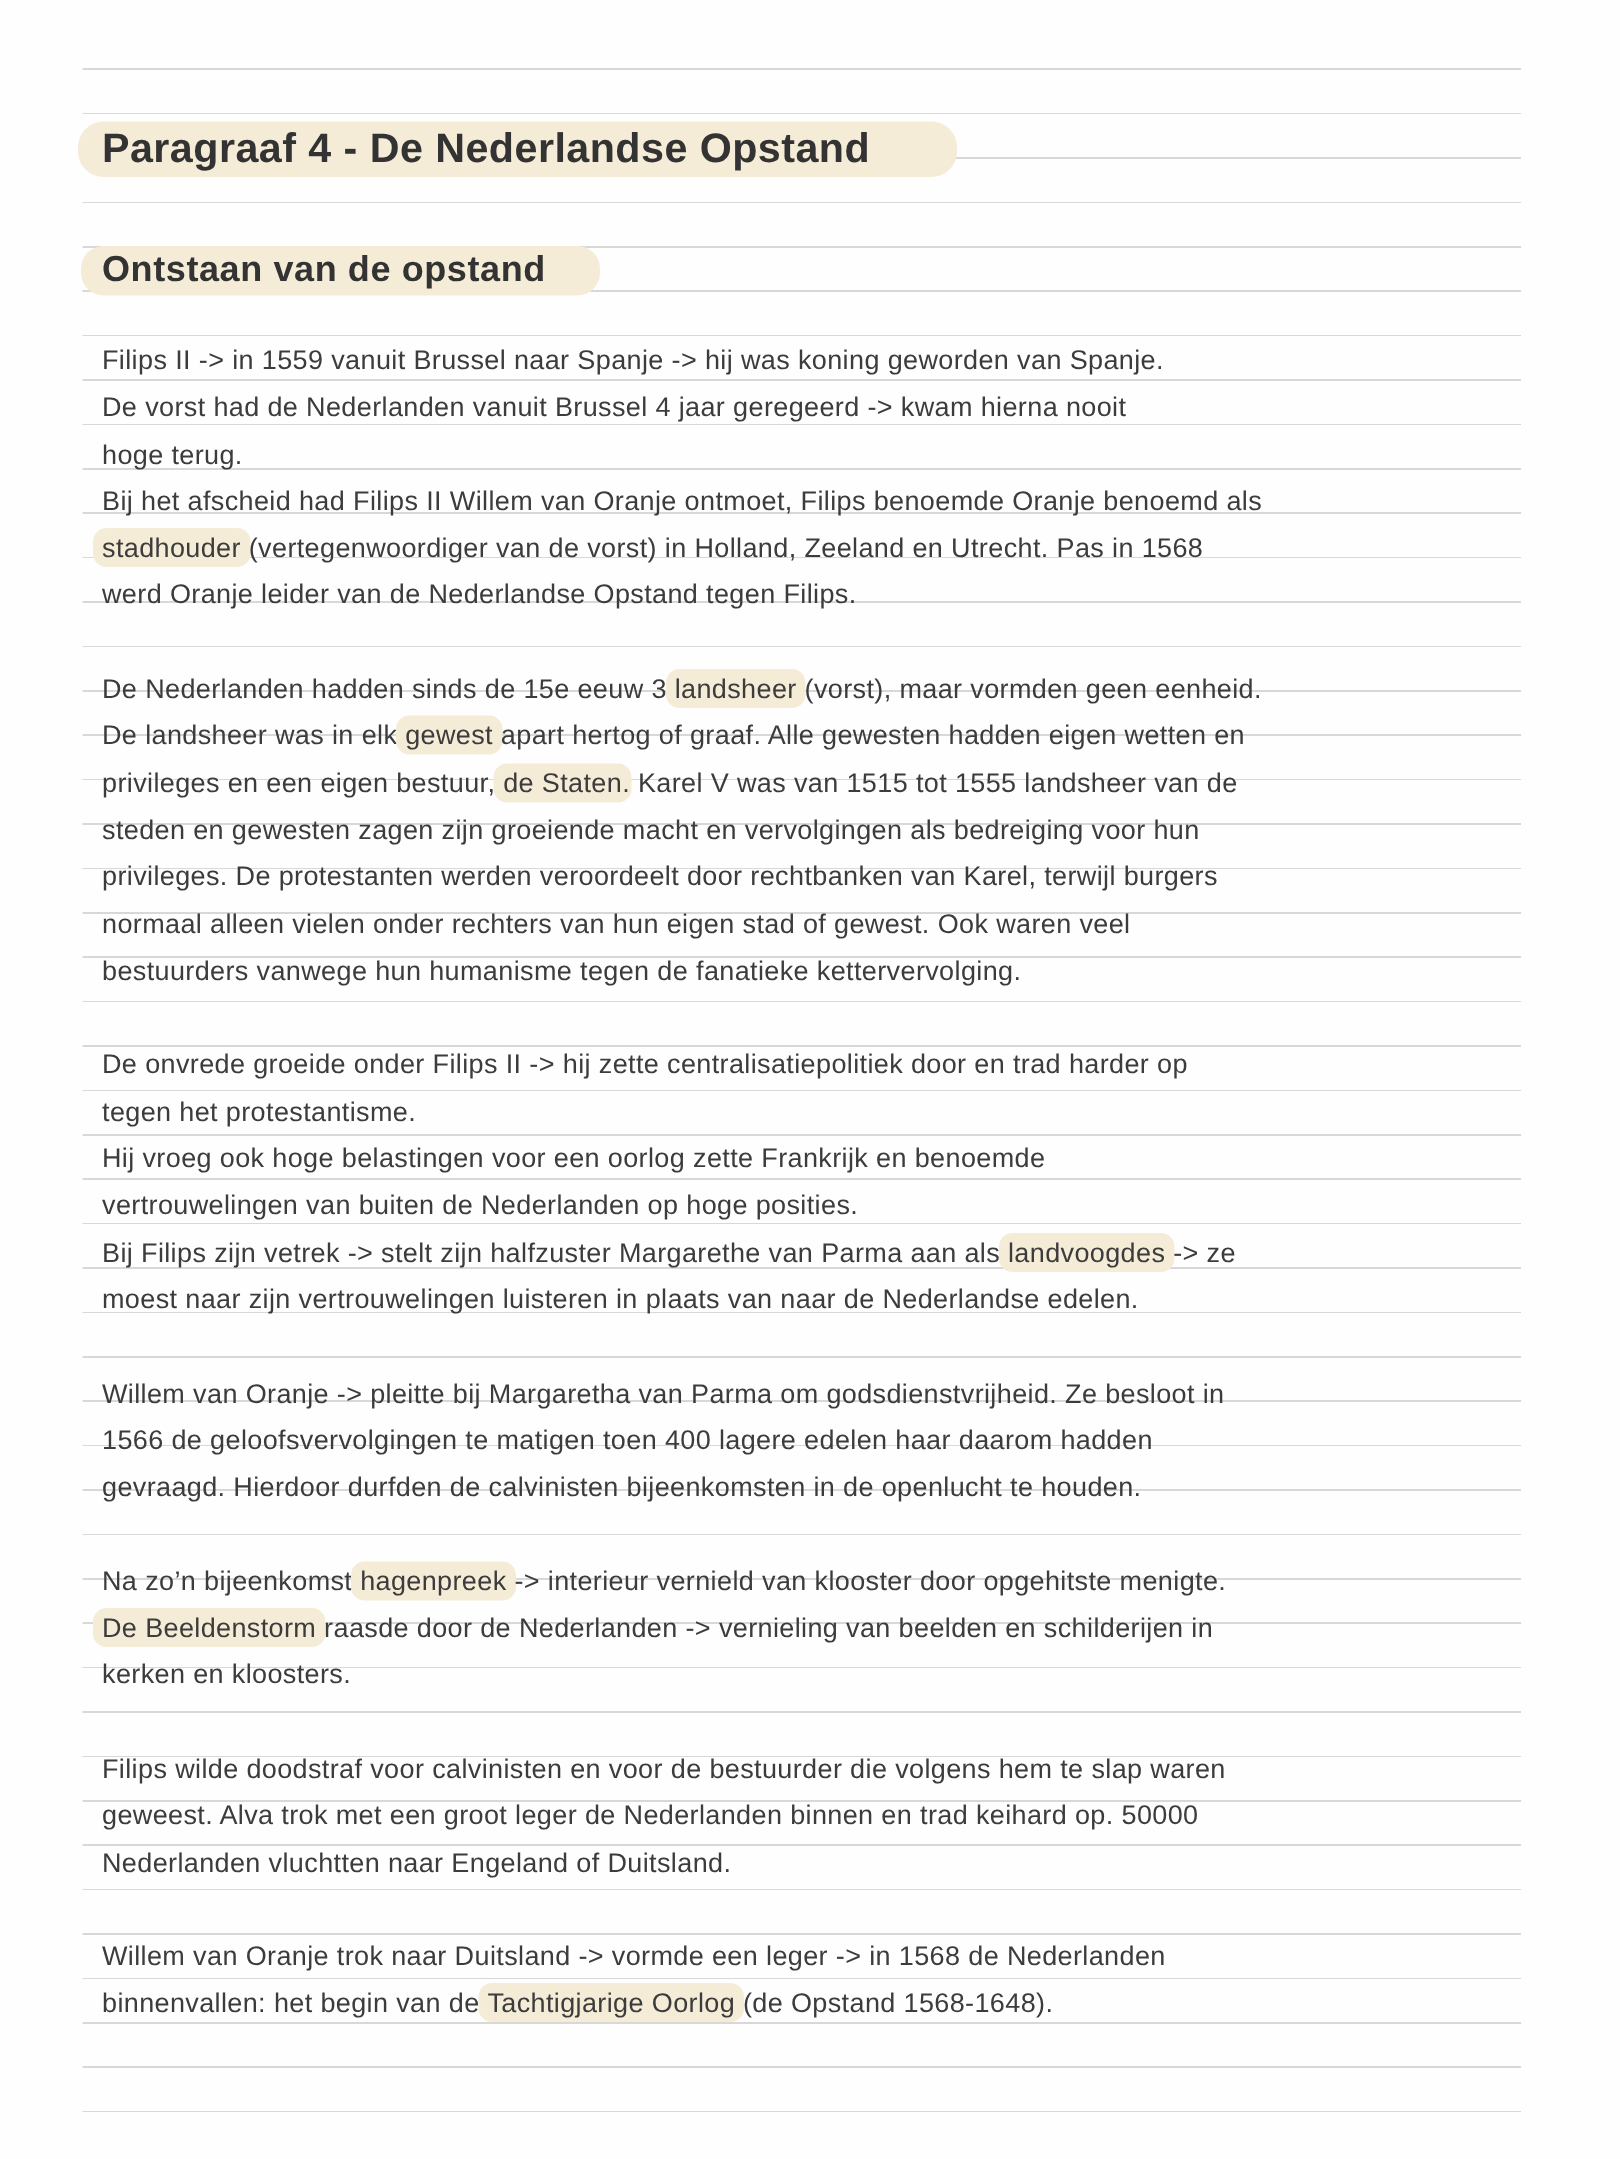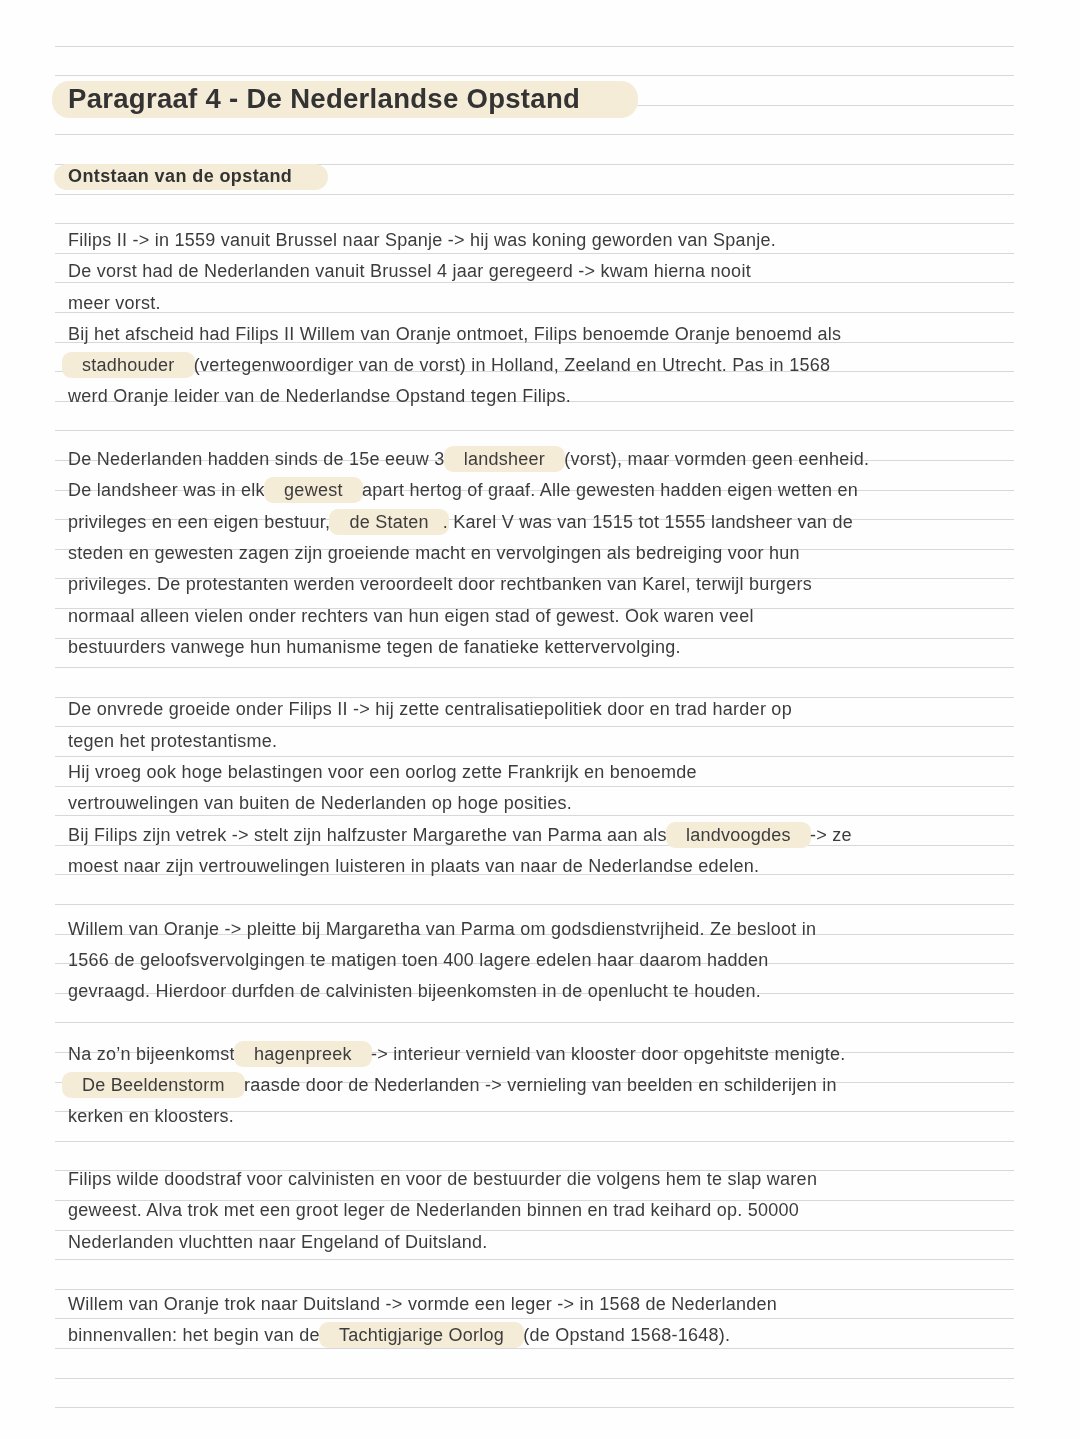--- a/index.html
+++ b/index.html
@@ -37,21 +37,21 @@
   .doc-title .marker {
     display: inline-block;
     line-height: 1.15;
     background: var(--hl, #f5ecd8);
     border-radius: 17px;
     padding: 2px 58px 3px 16px;
     margin-left: -16px;
   }
   .section-heading {
     top: 164px; left: 68px;
-    font-size: 18px;
+    font-size: 24px;
     color: #333333;
     letter-spacing: 0.4px;
   }
   .section-heading .marker {
     display: inline-block;
     line-height: 1.15;
     background: var(--hl, #f5ecd8);
     border-radius: 15px;
     padding: 2px 36px 3px 14px;
     margin-left: -14px;
@@ -66,39 +66,39 @@
     height: 31.3px;
     line-height: 31.3px;
     white-space: nowrap;
     font-size: 18px;
     letter-spacing: 0.25px;
     color: #3c3c3c;
   }
   .text-line .hl {
     background: var(--hl, #f5ecd8);
     border-radius: 9px;
-    padding: 3px 20px;
+    padding: 3px 6px;
     margin: 0 -6px;
   }
 </style>
 </head>
 <body>
 
 <div class="page">
   <div class="ruling"></div>
 
   <h1 class="layer doc-title"><span class="marker">Paragraaf 4 - De Nederlandse Opstand</span></h1>
 
   <h2 class="layer section-heading"><span class="marker">Ontstaan van de opstand</span></h2>
 
   <div class="layer notes-body">
       <div class="paragraph">
         <div class="text-line"><span class="">Filips II -&gt; in 1559 vanuit Brussel naar Spanje -&gt; hij was koning geworden van Spanje.</span></div>
         <div class="text-line"><span class="">De vorst had de Nederlanden vanuit Brussel 4 jaar geregeerd -&gt; kwam hierna nooit</span></div>
-        <div class="text-line"><span class="">meer vorst.</span></div>
+        <div class="text-line"><span class="">hoge terug.</span></div>
         <div class="text-line"><span class="">Bij het afscheid had Filips II Willem van Oranje ontmoet, Filips benoemde Oranje benoemd als</span></div>
         <div class="text-line"><span class="hl">stadhouder</span><span class=""> (vertegenwoordiger van de vorst) in Holland, Zeeland en Utrecht. Pas in 1568</span></div>
         <div class="text-line"><span class="">werd Oranje leider van de Nederlandse Opstand tegen Filips.</span></div>
       </div>
       <div class="paragraph">
         <div class="text-line"><span class="">De Nederlanden hadden sinds de 15e eeuw 3 </span><span class="hl">landsheer</span><span class=""> (vorst), maar vormden geen eenheid.</span></div>
         <div class="text-line"><span class="">De landsheer was in elk </span><span class="hl">gewest</span><span class=""> apart hertog of graaf. Alle gewesten hadden eigen wetten en</span></div>
         <div class="text-line"><span class="">privileges en een eigen bestuur, </span><span class="hl">de Staten</span><span class="">. Karel V was van 1515 tot 1555 landsheer van de</span></div>
         <div class="text-line"><span class="">steden en gewesten zagen zijn groeiende macht en vervolgingen als bedreiging voor hun</span></div>
         <div class="text-line"><span class="">privileges. De protestanten werden veroordeelt door rechtbanken van Karel, terwijl burgers</span></div>

